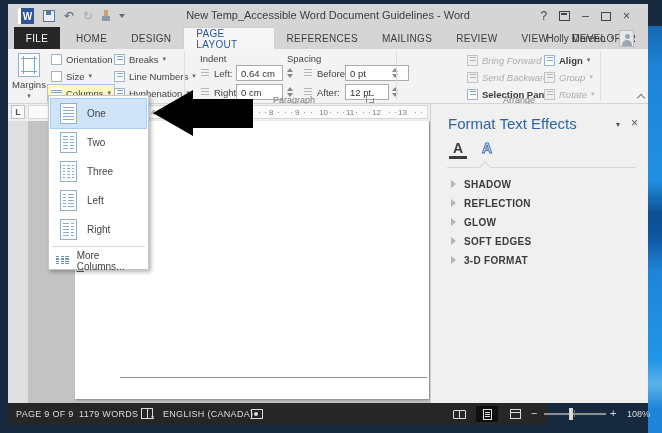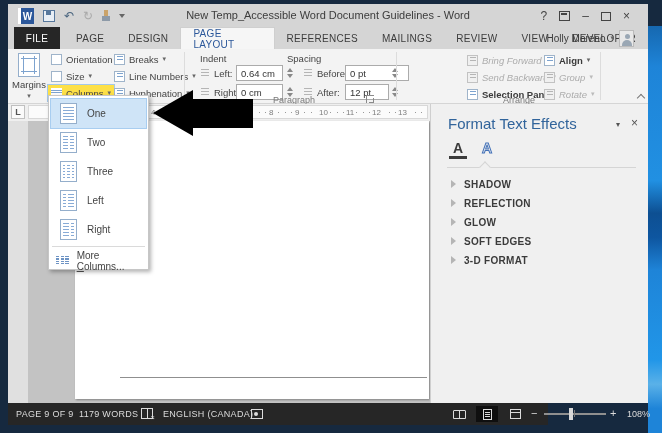--- a/index.html
+++ b/index.html
@@ -56,21 +56,21 @@
 
   
   #ribbon { left:8px; top:49px; width:640px; height:55px; background:#f3f3f3; border-bottom:1px solid #d5d5d5; }
   .vdiv { position:absolute; top:3px; width:1px; height:48px; background:#dcdcdc; }
   .grp-label { position:absolute; font-size:9px; color:#7a7a7a; }
   .rtext { font-size:9.5px; color:#444; }
   .dim .rtext, .rtext.dim { color:#acacac;font-style:italic; }
   .caret { font-size:7px; color:#666; line-height:8px; }
   .dim .caret { color:#bbb; }
   .srow { position:absolute; height:16px; display:flex; align-items:center; gap:4px; padding:0 3px; }
-  .srow.hl { background:#fde047; outline:1px solid #a3c8ea; }
+  .srow.hl { background:#fef9c3; outline:1px solid #a3c8ea; }
   .micon { width:11px; height:11px; border:1px solid #9fb4ca; background:#fff; position:relative; flex:0 0 auto;}
   .micon.lines { background:repeating-linear-gradient(#fff 0 1.5px, #7da3cf 1.5px 2.5px); border:none; width:11px; height:10px;}
   .micon.graybox { border-color:#c2c2c2; background:#f0f0f0; }
   .micon.tinylines::after { content:""; position:absolute; inset:1.5px; background:repeating-linear-gradient(#7da3cf 0 1px, transparent 1px 3px); }
   .micon.graylines::after { content:""; position:absolute; inset:1.5px; background:repeating-linear-gradient(#b5b5b5 0 1px, transparent 1px 3px); }
   .bigbtn { position:absolute; top:2px; width:34px; height:50px; display:flex; flex-direction:column; align-items:center; gap:2px; padding-top:2px;}
   .bigicon { width:22px; height:24px; border:1px solid #94aecb; background:#fff; position:relative; }
   .bigicon.margins::after { content:""; position:absolute; inset:2px 4px; border-left:1px solid #7da3cf; border-right:1px solid #7da3cf; }
   .bigicon.margins::before { content:""; position:absolute; inset:4px 2px; border-top:1px solid #7da3cf; border-bottom:1px solid #7da3cf; }
   .bigicon.gray { border-color:#c8c8c8; background:#f3f3f3; }
@@ -179,21 +179,21 @@
       <div class="ribbon-display-icon"></div>
       <span class="wc">–</span>
       <div class="box-icon"></div>
       <span class="wc">×</span>
     </div>
   </div>
 
   <div class="abs" id="tabrow">
     <div class="abs" id="file-tab">FILE</div>
     <div class="abs" id="tab-strip">
-      <div class="tab">PAGE</div>
+      <div class="tab">HOME</div>
       <div class="tab">DESIGN</div>
       <div class="tab active">PAGE LAYOUT</div>
       <div class="tab">REFERENCES</div>
       <div class="tab">MAILINGS</div>
       <div class="tab">REVIEW</div>
       <div class="tab">VIEW</div>
       <div class="tab">DEVELOPER</div>
     </div>
     <div class="abs" id="user-area">
       <span id="user-name">Holly Moreno</span>

